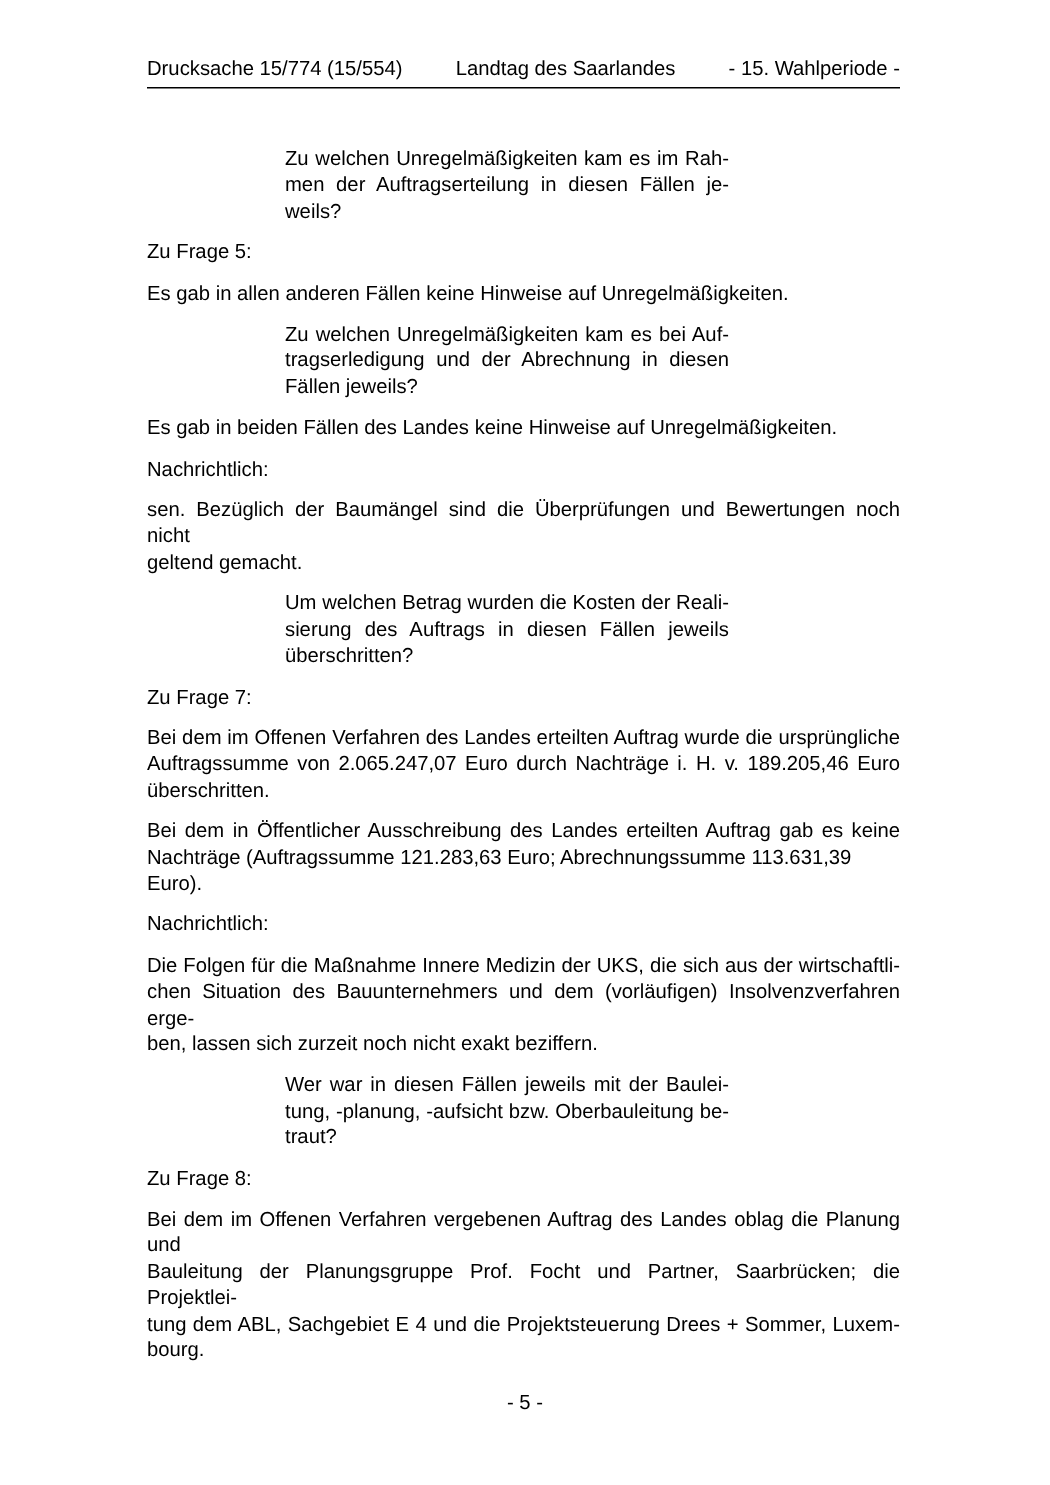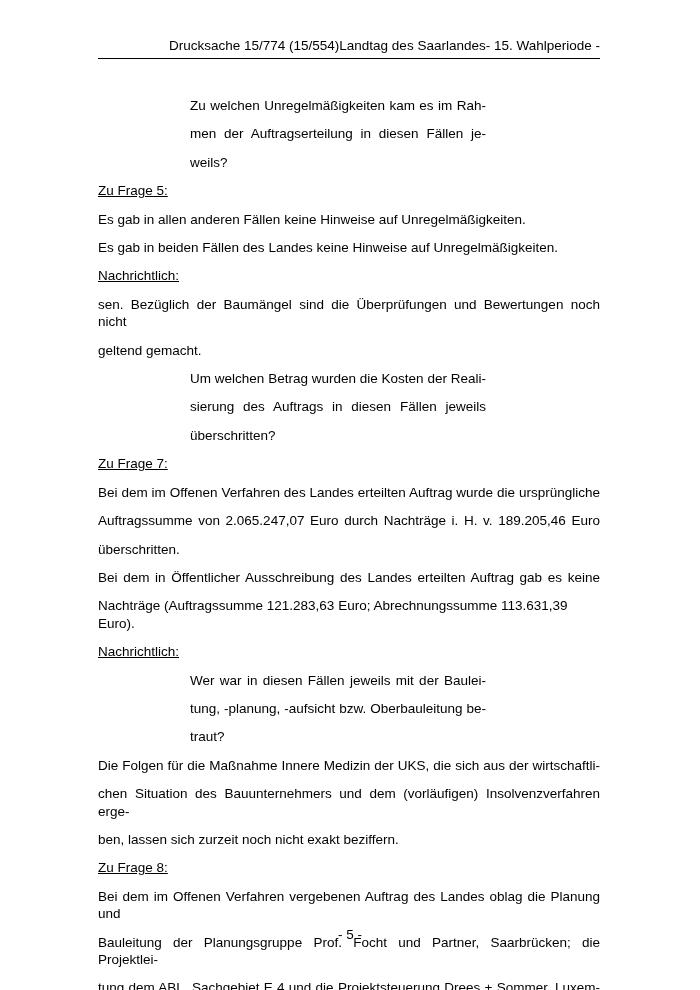--- a/index.html
+++ b/index.html
@@ -9,45 +9,45 @@
     background: #ffffff;
     color: #000000;
     font-family: "Liberation Sans", sans-serif;
     position: relative;
     overflow: hidden;
   }
   .page { padding: 38px 100px 0 98px; }
 
   .header {
     display: flex;
-    justify-content: flex-end;
+    justify-content: space-between;
     align-items: baseline;
     border-bottom: 1px solid #000;
     padding-bottom: 4px;
     font-size: 13.5px;
     line-height: 16px;
     white-space: nowrap;
   }
 
   .content {
     margin-top: 38px;
     font-size: 13.5px;
     line-height: 17.4px;
   }
 
   .block { margin-bottom: 10px; }
 
   
   .question { margin-left: 92px; width: 296px; }
 
   
-  .line { text-align: left; margin-top: 11px; }
+  .line { text-align: left; }
   .line.fill { text-align: justify; text-align-last: justify; }
 
-  .heading span { text-decoration: underline; }
+  .heading span { }
   .u { }
 
   .footer {
     position: absolute;
     top: 926px;
     left: 0;
     width: 700px;
     text-align: center;
     font-size: 13.5px;
     line-height: 17.4px;
@@ -68,20 +68,25 @@
         <div class="line fill"><span>Zu welchen Unregelmäßigkeiten kam es im Rah-</span></div>
         <div class="line fill"><span>men der Auftragserteilung in diesen Fällen je-</span></div>
         <div class="line"><span>weils?</span></div>
       </div>
       <div class="block heading">
         <div class="line"><span>Zu Frage 5:</span></div>
       </div>
       <div class="block para">
         <div class="line"><span>Es gab in allen anderen Fällen keine Hinweise auf Unregelmäßigkeiten.</span></div>
       </div>
+      <div class="block question">
+        <div class="line fill"><span>Zu welchen Unregelmäßigkeiten kam es bei Auf-</span></div>
+        <div class="line fill"><span>tragserledigung und der Abrechnung in diesen</span></div>
+        <div class="line"><span>Fällen jeweils?</span></div>
+      </div>
       <div class="block para">
         <div class="line"><span>Es gab in beiden Fällen des </span><span class="u">Landes</span><span> keine Hinweise auf Unregelmäßigkeiten.</span></div>
       </div>
       <div class="block heading">
         <div class="line"><span>Nachrichtlich:</span></div>
       </div>
       <div class="block para">
         <div class="line fill"><span>sen. Bezüglich der Baumängel sind die Überprüfungen und Bewertungen noch nicht</span></div>
         <div class="line"><span>geltend gemacht.</span></div>
       </div>
@@ -98,29 +103,29 @@
         <div class="line fill"><span>Auftragssumme von 2.065.247,07 Euro durch Nachträge i. H. v. 189.205,46 Euro</span></div>
         <div class="line"><span>überschritten.</span></div>
       </div>
       <div class="block para">
         <div class="line fill"><span>Bei dem in Öffentlicher Ausschreibung des </span><span class="u">Landes</span><span> erteilten Auftrag gab es keine</span></div>
         <div class="line"><span>Nachträge (Auftragssumme 121.283,63 Euro; Abrechnungssumme 113.631,39 Euro).</span></div>
       </div>
       <div class="block heading">
         <div class="line"><span>Nachrichtlich:</span></div>
       </div>
+      <div class="block para">
+        <div class="line fill"><span>Die Folgen für die Maßnahme Innere Medizin der </span><span class="u">UKS</span><span>, die sich aus der wirtschaftli-</span></div>
+        <div class="line fill"><span>chen Situation des Bauunternehmers und dem (vorläufigen) Insolvenzverfahren erge-</span></div>
+        <div class="line"><span>ben, lassen sich zurzeit noch nicht exakt beziffern.</span></div>
+      </div>
       <div class="block question">
         <div class="line fill"><span>Wer war in diesen Fällen jeweils mit der Baulei-</span></div>
         <div class="line fill"><span>tung, -planung, -aufsicht bzw. Oberbauleitung be-</span></div>
         <div class="line"><span>traut?</span></div>
-      </div>
-      <div class="block para">
-        <div class="line fill"><span>Die Folgen für die Maßnahme Innere Medizin der </span><span class="u">UKS</span><span>, die sich aus der wirtschaftli-</span></div>
-        <div class="line fill"><span>chen Situation des Bauunternehmers und dem (vorläufigen) Insolvenzverfahren erge-</span></div>
-        <div class="line"><span>ben, lassen sich zurzeit noch nicht exakt beziffern.</span></div>
       </div>
       <div class="block heading">
         <div class="line"><span>Zu Frage 8:</span></div>
       </div>
       <div class="block para">
         <div class="line fill"><span>Bei dem im Offenen Verfahren vergebenen Auftrag des </span><span class="u">Landes</span><span> oblag die Planung und</span></div>
         <div class="line fill"><span>Bauleitung der Planungsgruppe Prof. Focht und Partner, Saarbrücken; die Projektlei-</span></div>
         <div class="line fill"><span>tung dem ABL, Sachgebiet E 4 und die Projektsteuerung Drees + Sommer, Luxem-</span></div>
         <div class="line"><span>bourg.</span></div>
       </div>

